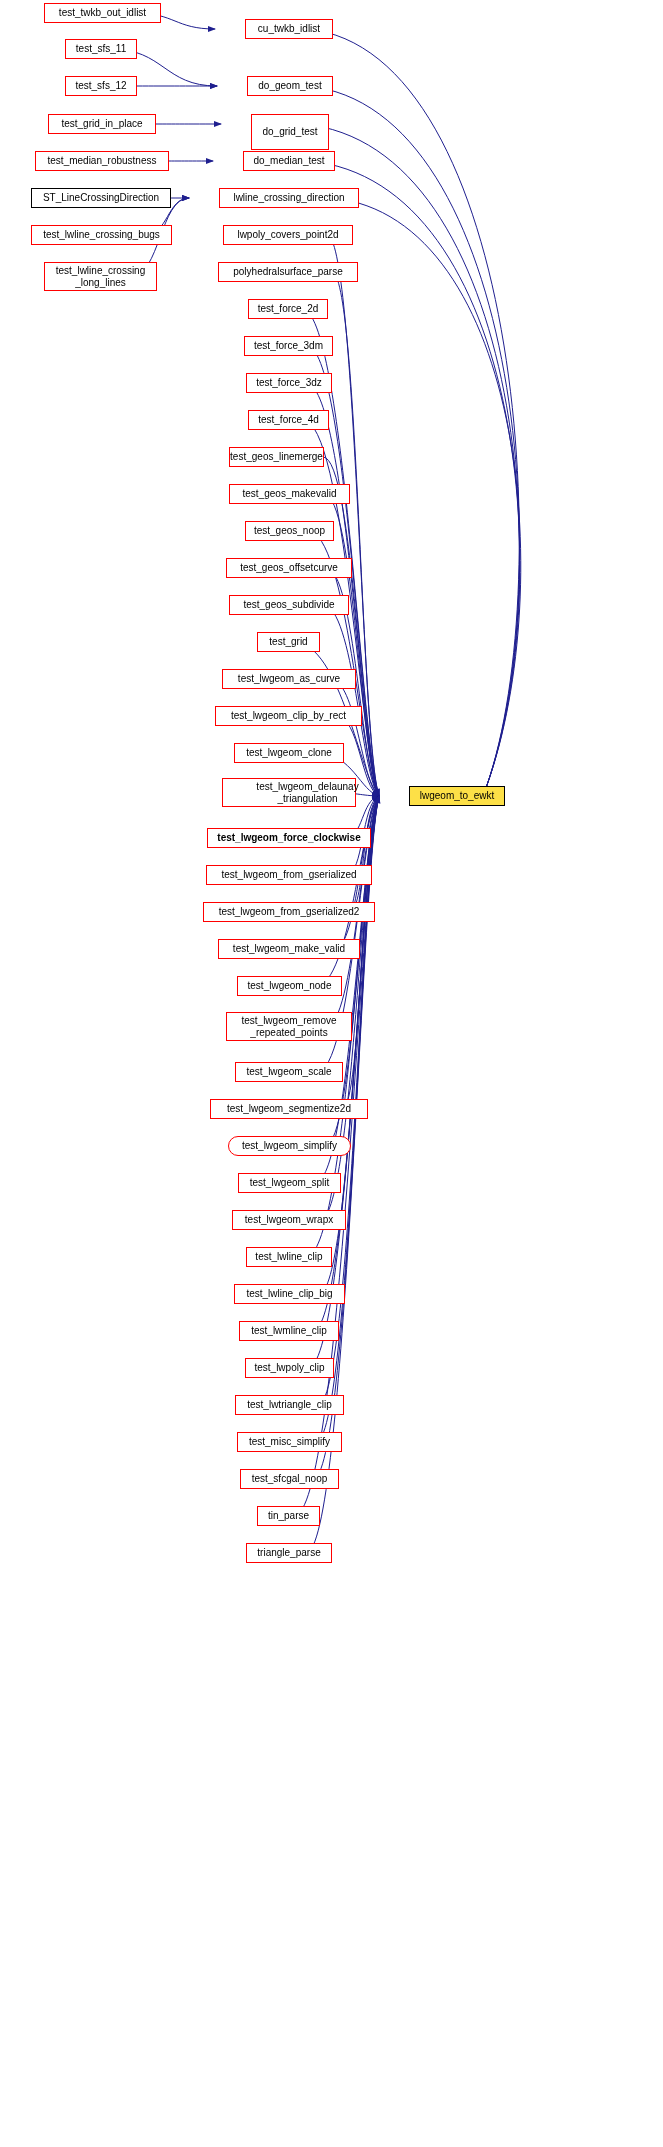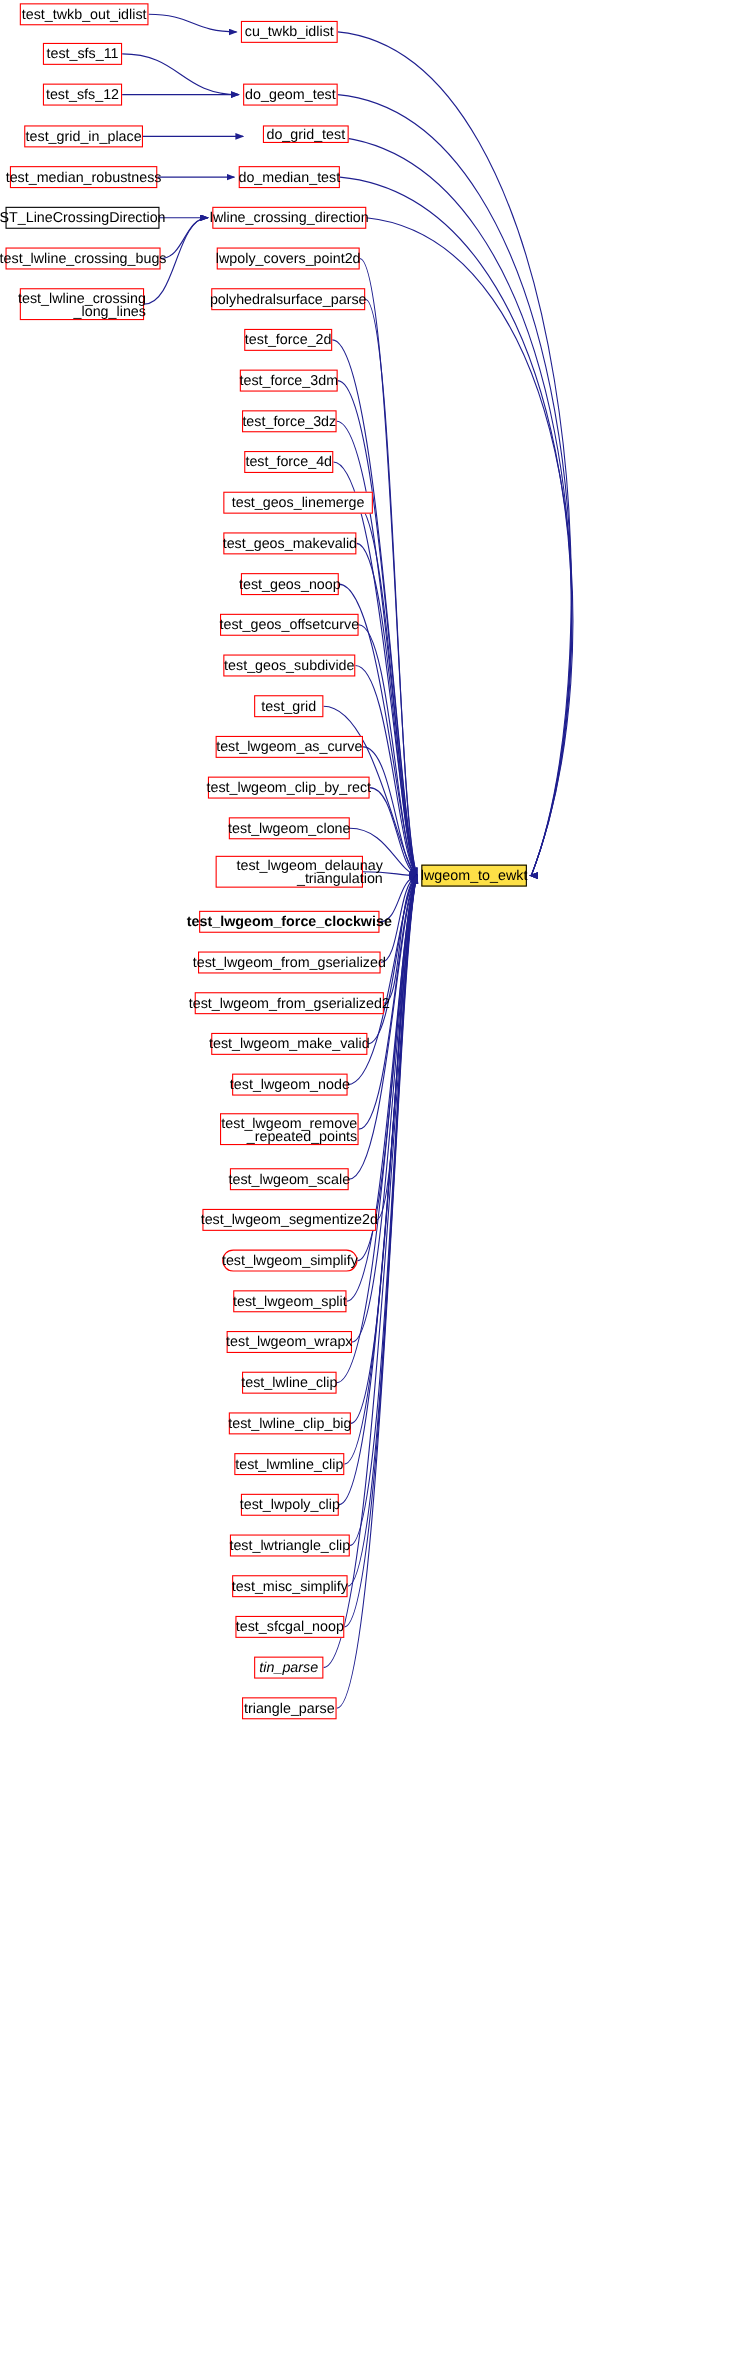--- a/index.html
+++ b/index.html
@@ -21,28 +21,29 @@
     width: 663px;
     height: 2147px;
     pointer-events: none;
   }
   .node {
     position: absolute;
     box-sizing: border-box;
     border: 1px solid #ff0000;
     background: #ffffff;
     color: #000000;
-    font-size: 13px;
+    font-size: 10px;
     line-height: 12px;
     display: flex;
     align-items: center;
     justify-content: center;
-    text-align: right;
+    text-align: center;
     white-space: pre-line;
     z-index: 2;
+    margin-left: 26px;
   }
   .node.dark {
     border-color: #000000;
   }
   .node.target {
     border-color: #000000;
     background: #fde047;
     font-weight: normal;
   }
 </style>
@@ -107,39 +108,39 @@
       <path d="M111,86 C164,86 164,86 217,86" fill="none" stroke="#1f1f8f" stroke-width="1" marker-end="url(#arrow)"></path>
       <path d="M130,124 C175.5,124 175.5,124 221,124" fill="none" stroke="#1f1f8f" stroke-width="1" marker-end="url(#arrow)"></path>
       <path d="M143,161 C178,161 178,161 213,161" fill="none" stroke="#1f1f8f" stroke-width="1" marker-end="url(#arrow)"></path>
       <path d="M145,198 C167,198 167,198 189,198" fill="none" stroke="#1f1f8f" stroke-width="1" marker-end="url(#arrow)"></path>
       <path d="M146,235 C167.5,235 167.5,198 189,198" fill="none" stroke="#1f1f8f" stroke-width="1" marker-end="url(#arrow)"></path>
       <path d="M131,276.5 C160,276.5 160,198 189,198" fill="none" stroke="#1f1f8f" stroke-width="1" marker-end="url(#arrow)"></path>
     </svg>
 <div class="node target" style="left: 383px; top: 786px; width: 96px; height: 20px;">lwgeom_to_ewkt</div>
     <div class="node" style="left: 219px; top: 19px; width: 88px; height: 20px;">cu_twkb_idlist</div>
     <div class="node" style="left: 221px; top: 76px; width: 86px; height: 20px;">do_geom_test</div>
-    <div class="node" style="left: 239px; top: 114px; width: 78px; height: 16px;">do_grid_test</div>
+    <div class="node" style="left: 225px; top: 114px; width: 78px; height: 36px;">do_grid_test</div>
     <div class="node" style="left: 217px; top: 151px; width: 92px; height: 20px;">do_median_test</div>
     <div class="node" style="left: 193px; top: 188px; width: 140px; height: 20px;">lwline_crossing_direction</div>
     <div class="node" style="left: 18px; top: 3px; width: 117px; height: 20px;">test_twkb_out_idlist</div>
     <div class="node" style="left: 39px; top: 39px; width: 72px; height: 20px;">test_sfs_11</div>
     <div class="node" style="left: 39px; top: 76px; width: 72px; height: 20px;">test_sfs_12</div>
     <div class="node" style="left: 22px; top: 114px; width: 108px; height: 20px;">test_grid_in_place</div>
     <div class="node" style="left: 9px; top: 151px; width: 134px; height: 20px;">test_median_robustness</div>
     <div class="node dark" style="left: 5px; top: 188px; width: 140px; height: 20px;">ST_LineCrossingDirection</div>
     <div class="node" style="left: 5px; top: 225px; width: 141px; height: 20px;">test_lwline_crossing_bugs</div>
     <div class="node" style="left: 18px; top: 262px; width: 113px; height: 29px;">test_lwline_crossing
 _long_lines</div>
     <div class="node" style="left: 197px; top: 225px; width: 130px; height: 20px;">lwpoly_covers_point2d</div>
     <div class="node" style="left: 192px; top: 262px; width: 140px; height: 20px;">polyhedralsurface_parse</div>
     <div class="node" style="left: 222px; top: 299px; width: 80px; height: 20px;">test_force_2d</div>
     <div class="node" style="left: 218px; top: 336px; width: 89px; height: 20px;">test_force_3dm</div>
     <div class="node" style="left: 220px; top: 373px; width: 86px; height: 20px;">test_force_3dz</div>
     <div class="node" style="left: 222px; top: 410px; width: 81px; height: 20px;">test_force_4d</div>
-    <div class="node" style="left: 203px; top: 447px; width: 136px; height: 20px;">test_geos_linemerge</div>
+    <div class="node" style="left: 203px; top: 447px; width: 95px; height: 20px;">test_geos_linemerge</div>
     <div class="node" style="left: 203px; top: 484px; width: 121px; height: 20px;">test_geos_makevalid</div>
     <div class="node" style="left: 219px; top: 521px; width: 89px; height: 20px;">test_geos_noop</div>
     <div class="node" style="left: 200px; top: 558px; width: 126px; height: 20px;">test_geos_offsetcurve</div>
     <div class="node" style="left: 203px; top: 595px; width: 120px; height: 20px;">test_geos_subdivide</div>
     <div class="node" style="left: 231px; top: 632px; width: 63px; height: 20px;">test_grid</div>
     <div class="node" style="left: 196px; top: 669px; width: 134px; height: 20px;">test_lwgeom_as_curve</div>
     <div class="node" style="left: 189px; top: 706px; width: 147px; height: 20px;">test_lwgeom_clip_by_rect</div>
     <div class="node" style="left: 208px; top: 743px; width: 110px; height: 20px;">test_lwgeom_clone</div>
     <div class="node" style="left: 196px; top: 778px; width: 134px; height: 29px; padding-left: 37px;">test_lwgeom_delaunay
 _triangulation</div>
@@ -155,15 +156,15 @@
     <div class="node" style="left: 202px; top: 1136px; width: 123px; height: 20px; border-radius: 10px;">test_lwgeom_simplify</div>
     <div class="node" style="left: 212px; top: 1173px; width: 103px; height: 20px;">test_lwgeom_split</div>
     <div class="node" style="left: 206px; top: 1210px; width: 114px; height: 20px;">test_lwgeom_wrapx</div>
     <div class="node" style="left: 220px; top: 1247px; width: 86px; height: 20px;">test_lwline_clip</div>
     <div class="node" style="left: 208px; top: 1284px; width: 111px; height: 20px;">test_lwline_clip_big</div>
     <div class="node" style="left: 213px; top: 1321px; width: 100px; height: 20px;">test_lwmline_clip</div>
     <div class="node" style="left: 219px; top: 1358px; width: 89px; height: 20px;">test_lwpoly_clip</div>
     <div class="node" style="left: 209px; top: 1395px; width: 109px; height: 20px;">test_lwtriangle_clip</div>
     <div class="node" style="left: 211px; top: 1432px; width: 105px; height: 20px;">test_misc_simplify</div>
     <div class="node" style="left: 214px; top: 1469px; width: 99px; height: 20px;">test_sfcgal_noop</div>
-    <div class="node" style="left: 231px; top: 1506px; width: 63px; height: 20px; font-style: italic;">tin_parse</div>
+    <div class="node" style="left: 231px; top: 1506px; width: 63px; height: 20px;">tin_parse</div>
     <div class="node" style="left: 220px; top: 1543px; width: 86px; height: 20px;">triangle_parse</div>
   </div>
 
 </body></html>

